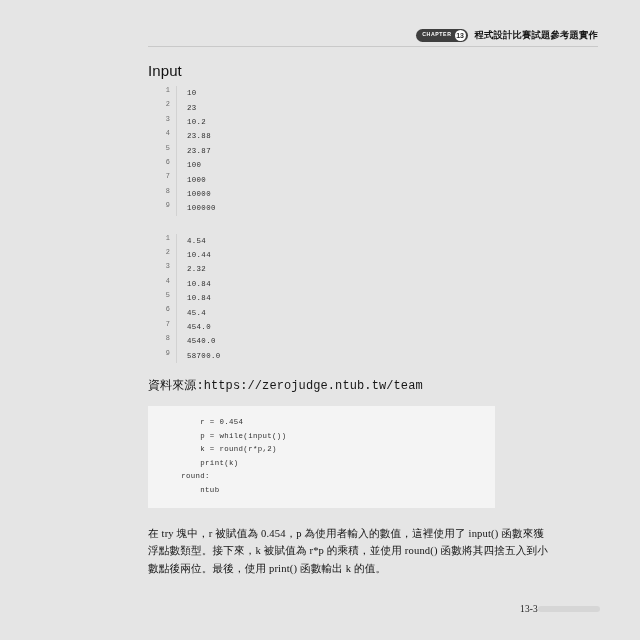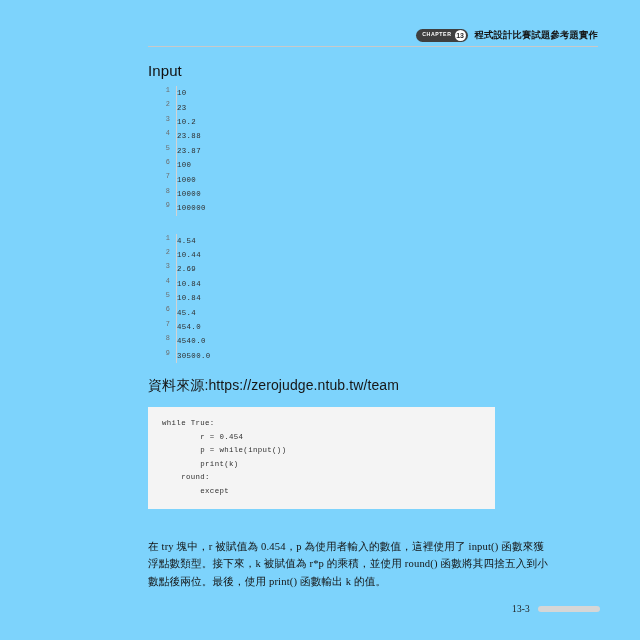--- a/index.html
+++ b/index.html
@@ -13,21 +13,21 @@
     position: relative;
     overflow: hidden;
     font-family: "Liberation Serif", "DejaVu Serif", serif;
     color: #1a1a1a;
     -webkit-font-smoothing: antialiased;
   }
 
   .page {
     position: absolute;
     inset: 0;
-    background: #7dd3fc;
+    background: #e5e5e5;
   }
 
   
   .runhead {
     position: absolute;
     left: 148px;
     right: 42px;
     top: 26px;
     height: 22px;
   }
@@ -121,33 +121,34 @@
   .ln {
     width: 22px;
     flex: none;
     text-align: right;
     padding-right: 6px;
     color: #6d6d6d;
     font-size: 6.9px;
   }
   .lcode {
     flex: 1;
+    padding-left: 10px;
     border-left: 1px solid #d2d2d2;
     align-self: stretch;
     display: flex;
     align-items: center;
     letter-spacing: 0.35px;
   }
 
   .block-gap-output { height: 18px; }
 
   
   .source-note {
-    font-family: Liberation Sans, sans-serif;
-    font-size: 14px;
+    font-family: Liberation Mono, monospace;
+    font-size: 12px;
     color: #171717;
     margin: 14px 0 0 0;
     letter-spacing: 0.1px;
   }
 
   
   .code-panel {
     margin: 12px 0 0 0;
     background: #f4f4f4;
     padding: 10px 0 11px 0;
@@ -158,41 +159,40 @@
     font-size: 7.4px;
     color: #303030;
     line-height: 13.5px;
     white-space: pre;
     padding-left: 14px;
     letter-spacing: 0.35px;
   }
 
   
   .body-para {
-    margin: 29px 0 0 0;
+    margin: 17px 0 0 0;
     font-family: "Liberation Serif", "DejaVu Serif", serif;
     font-size: 10.6px;
     line-height: 17.4px;
     color: #141414;
     text-align: justify;
     letter-spacing: 0.15px;
   }
   .body-para .ln-seg { display: block; white-space: nowrap; }
 
   
   .footer {
     position: absolute;
     left: 148px;
     right: 40px;
     bottom: 24px;
     height: 14px;
     display: flex;
     align-items: center;
     justify-content: flex-end;
-    gap: 8px;
   }
   .folio {
     font-family: "Liberation Serif", serif;
     font-size: 9.4px;
     color: #222222;
     letter-spacing: 0.2px;
   }
   .footer-bar {
     width: 62px;
     height: 6px;
@@ -264,21 +264,21 @@
         <li class="listing-row">
           <span class="ln">1</span>
           <span class="lcode">4.54</span>
         </li>
         <li class="listing-row">
           <span class="ln">2</span>
           <span class="lcode">10.44</span>
         </li>
         <li class="listing-row">
           <span class="ln">3</span>
-          <span class="lcode">2.69</span>
+          <span class="lcode">2.32</span>
         </li>
         <li class="listing-row">
           <span class="ln">4</span>
           <span class="lcode">10.84</span>
         </li>
         <li class="listing-row">
           <span class="ln">5</span>
           <span class="lcode">10.84</span>
         </li>
         <li class="listing-row">
@@ -288,33 +288,33 @@
         <li class="listing-row">
           <span class="ln">7</span>
           <span class="lcode">454.0</span>
         </li>
         <li class="listing-row">
           <span class="ln">8</span>
           <span class="lcode">4540.0</span>
         </li>
         <li class="listing-row">
           <span class="ln">9</span>
-          <span class="lcode">30500.0</span>
+          <span class="lcode">58700.0</span>
         </li>
       </ul>
 
     <p class="source-note">資料來源:https://zerojudge.ntub.tw/team</p>
 
     <div class="code-panel" id="code-panel">
-        <div class="code-line">while True:</div>
         <div class="code-line">        r = 0.454</div>
         <div class="code-line">        p = while(input())</div>
+        <div class="code-line">        k = round(r*p,2)</div>
         <div class="code-line">        print(k)</div>
         <div class="code-line">    round:</div>
-        <div class="code-line">        except</div>
+        <div class="code-line">        ntub</div>
       </div>
 
     <p class="body-para">
       <span class="ln-seg">在 try 塊中，r 被賦值為 0.454，p 為使用者輸入的數值，這裡使用了 input() 函數來獲</span>
       <span class="ln-seg">浮點數類型。接下來，k 被賦值為 r*p 的乘積，並使用 round() 函數將其四捨五入到小</span>
       <span class="ln-seg">數點後兩位。最後，使用 print() 函數輸出 k 的值。</span>
     </p>
   </div>
 
   <div class="footer">

